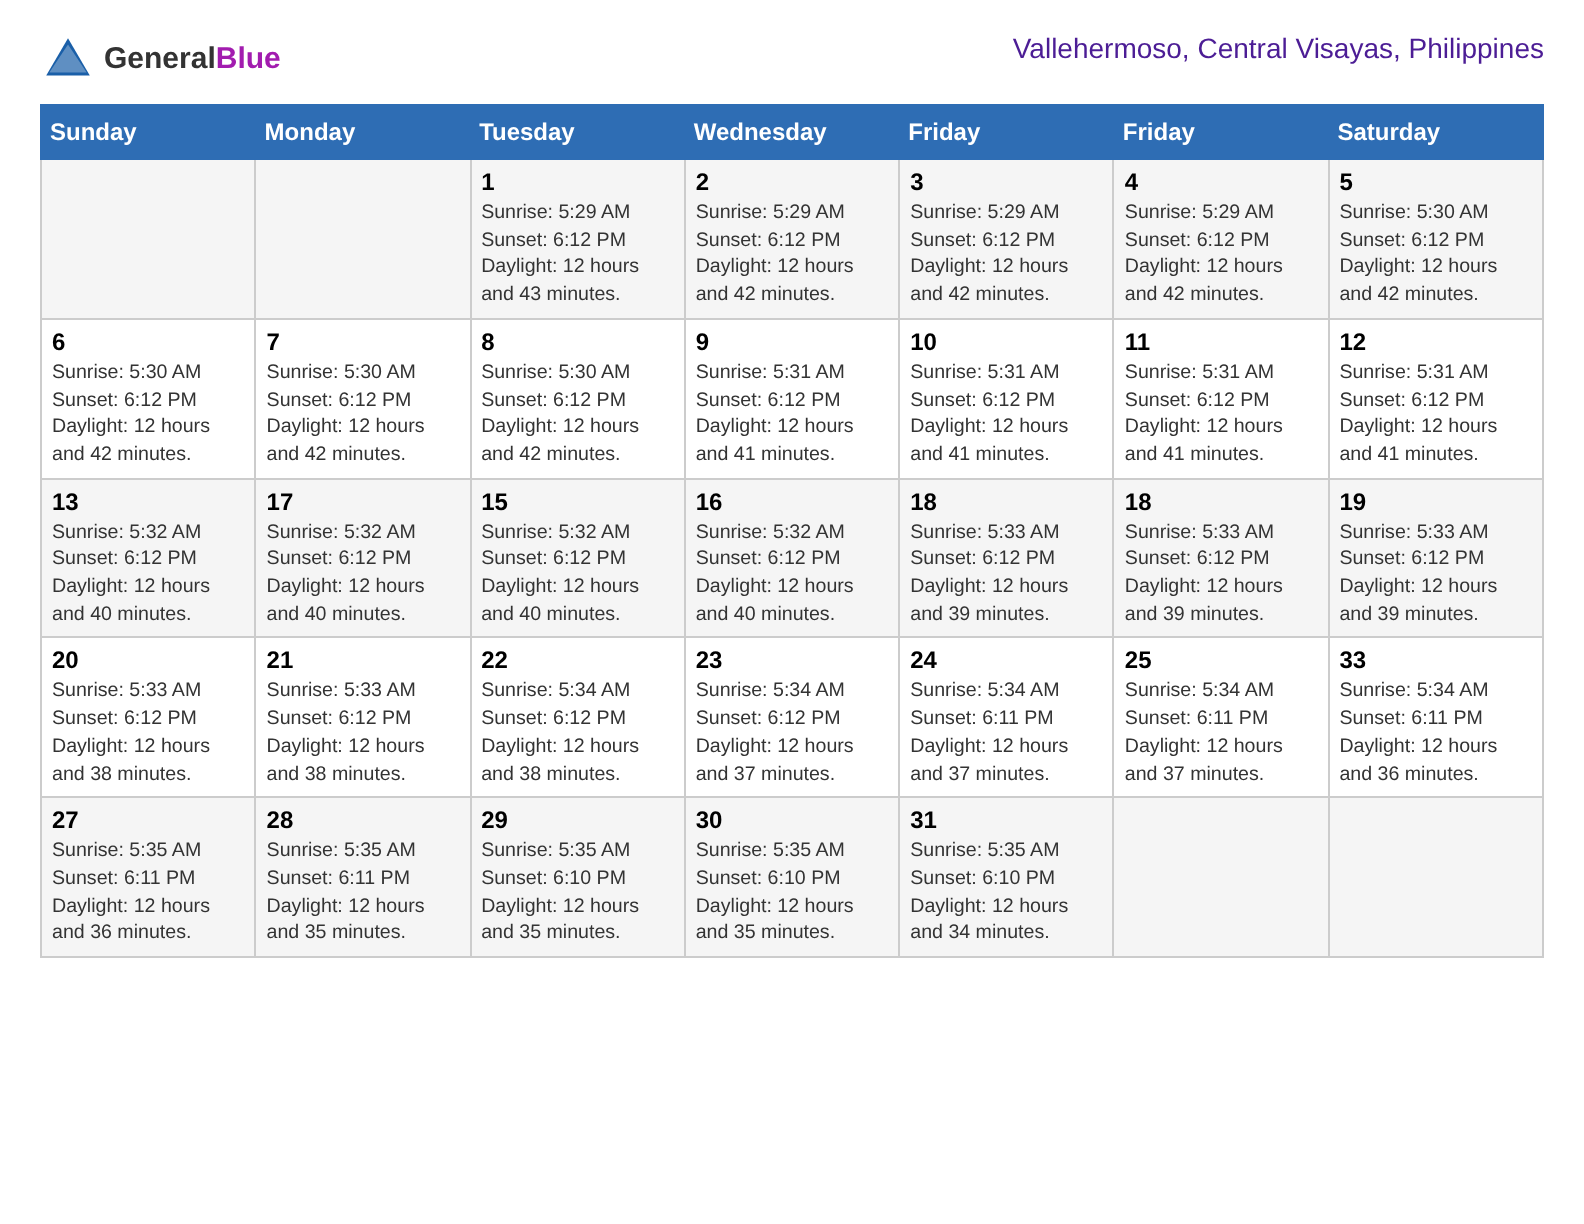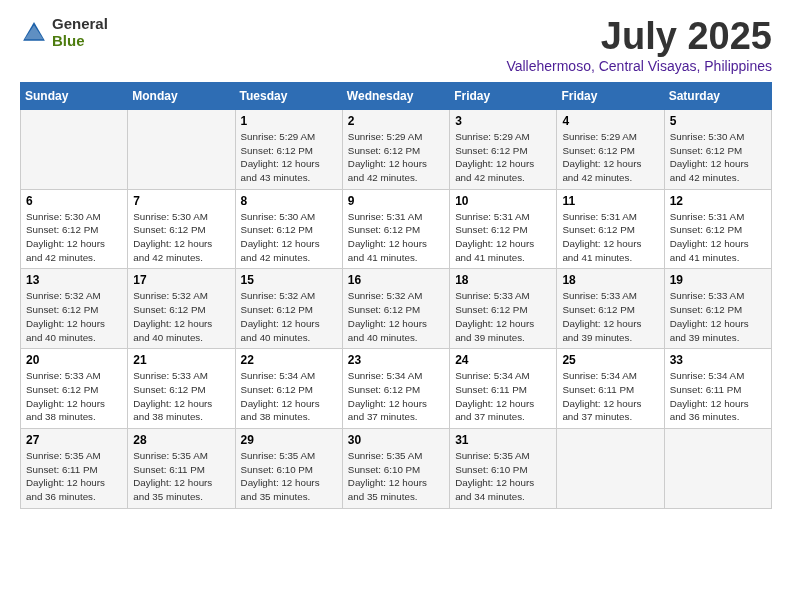--- a/index.html
+++ b/index.html
@@ -16,32 +16,32 @@
       align-items: flex-start;
       margin-bottom: 8px;
     }
     .logo {
       display: flex;
       align-items: center;
       gap: 4px;
     }
     .logo-text {
       display: flex;
-      flex-direction: column;
+      flex-direction: row;
       line-height: 1.1;
     }
     .logo-general {
       font-size: 15px;
       font-weight: bold;
       color: #333;
     }
     .logo-blue {
       font-size: 15px;
       font-weight: bold;
-      color: #4d7c0f;
+      color: #a21caf;
     }
     .logo-icon {
       width: 28px;
       height: 28px;
     }
     .title-block {
       text-align: right;
     }
     .main-title {
       font-size: 38px;
@@ -103,21 +103,20 @@
     <svg class="logo-icon" viewBox="0 0 36 36">
       <polygon points="18,4 32,28 4,28" fill="#1a5fa8"></polygon>
       <polygon points="18,8 30,26 6,26" fill="#fff" opacity="0.3"></polygon>
     </svg>
     <div class="logo-text">
       <span class="logo-general">General</span>
       <span class="logo-blue">Blue</span>
     </div>
   </div>
   <div class="title-block">
-    <div class="main-title">July 2025</div>
     <div class="subtitle">Vallehermoso, Central Visayas, Philippines</div>
   </div>
 </div>
 
 <table>
   <thead>
     <tr>
     <th>Sunday</th>
         <th>Monday</th>
         <th>Tuesday</th>

